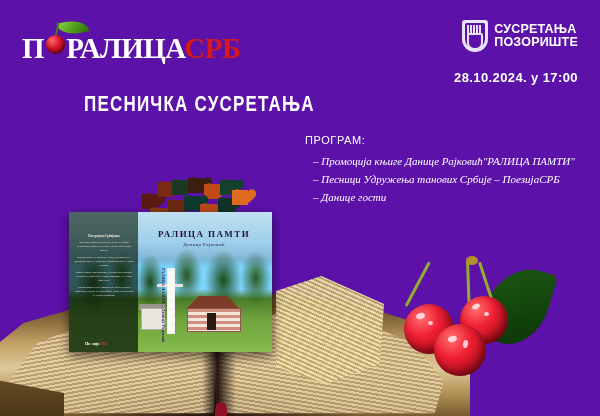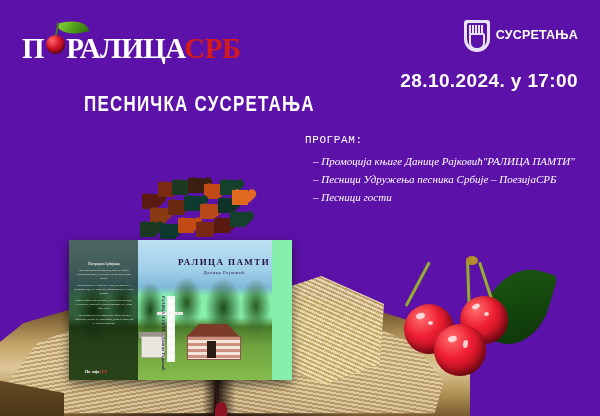--- a/index.html
+++ b/index.html
@@ -85,40 +85,40 @@
     font-family:"Liberation Sans", sans-serif;
     font-weight:bold;font-size:12.5px;
     color:#ffffff;line-height:1.05;
     letter-spacing:.2px;
   }
 
   
   .date-line{
     position:absolute;right:22px;top:70px;
     font-family:"Liberation Sans", sans-serif;
-    font-weight:bold;font-size:19px;
+    font-weight:bold;font-size:13px;
     color:#ffffff;letter-spacing:.4px;
   }
 
   
   .headline{
     position:absolute;left:84px;top:92px;
     font-family:"Liberation Sans", sans-serif;
     font-weight:bold;font-size:17px;
     color:#ffffff;letter-spacing:1.2px;
     transform:scaleY(1.25);transform-origin:left top;
   }
 
   
   .program{
     position:absolute;left:305px;top:134px;
     color:#ffffff;
   }
   .program-title{
-    font-family:Liberation Mono, monospace;
+    font-family:Liberation Sans, sans-serif;
     font-size:11px;letter-spacing:.6px;
     margin-bottom:6px;
   }
   .program-list{
     list-style:none;margin:0;padding:0 0 0 8px;
   }
   .program-list li{
     font-family:"Liberation Serif", serif;
     font-style:italic;
     font-size:11px;
@@ -172,25 +172,25 @@
   
   .right-book{
     position:absolute;left:276px;top:276px;width:108px;height:108px;
     background:repeating-linear-gradient(24deg,#efe0b4 0px,#efe0b4 2px,#c2a869 2px,#c2a869 4px);
     clip-path:polygon(0% 14%, 42% 0%, 100% 26%, 96% 82%, 46% 100%, 0% 84%);
     opacity:.95;
   }
 
   
   .cover{
-    position:absolute;left:69px;top:240px;
-    width:223px;height:140px;
+    position:absolute;left:69px;top:212px;
+    width:203px;height:140px;
     box-shadow:0 4px 10px rgba(0,0,0,.55);
     overflow:hidden;
-    background:#86efac;
+    background:#7dd3fc;
   }
   .cover-photo{
     position:absolute;left:0;top:0;width:203px;height:140px;
     background:
       linear-gradient(180deg,#bfe0f2 0%,#9fcfe9 22%,#7fb7d8 34%,rgba(127,183,216,0) 40%),
       linear-gradient(180deg,rgba(0,0,0,0) 55%,#4a7a2a 62%,#6ea33e 76%,#86bb4e 100%);
   }
   .trees{
     position:absolute;left:0;top:20px;width:203px;height:86px;
     background:
@@ -334,33 +334,34 @@
           <i></i>
           <i></i>
           <i></i>
           <i></i>
           <i></i>
         </div>
       <div class="shield-drop"></div>
     </div>
     <div class="theatre-words">
       <div>СУСРЕТАЊА</div>
+      <div>ПОЗОРИШТЕ</div>
     </div>
   </div>
 
   <div class="date-line">28.10.2024. у 17:00</div>
 
   <div class="headline">ПЕСНИЧКА СУСРЕТАЊА</div>
 
   <div class="program">
     <div class="program-title">ПРОГРАМ:</div>
     <ul class="program-list">
       <li>– Промоција књиге Данице Рајковић"РАЛИЦА ПАМТИ"</li>
-      <li>– Песници Удружења песника Србије – ПоезијаСРБ</li>
-      <li>– Песници гости</li>
+      <li>– Песници Удружења танових Србије – ПоезијаСРБ</li>
+      <li>– Данице гости</li>
     </ul>
   </div>
 
   <div class="hearts">
     <div class="heart" style="left:4px;top:16px;background:#5a1a12;"></div>
     <div class="heart" style="left:20px;top:4px;background:#7a2a12;"></div>
     <div class="heart" style="left:34px;top:2px;background:#1c3a22;"></div>
     <div class="heart" style="left:50px;top:0px;background:#3a1e10;"></div>
     <div class="heart" style="left:66px;top:6px;background:#c24a14;"></div>
     <div class="heart" style="left:82px;top:2px;background:#15402c;"></div>

